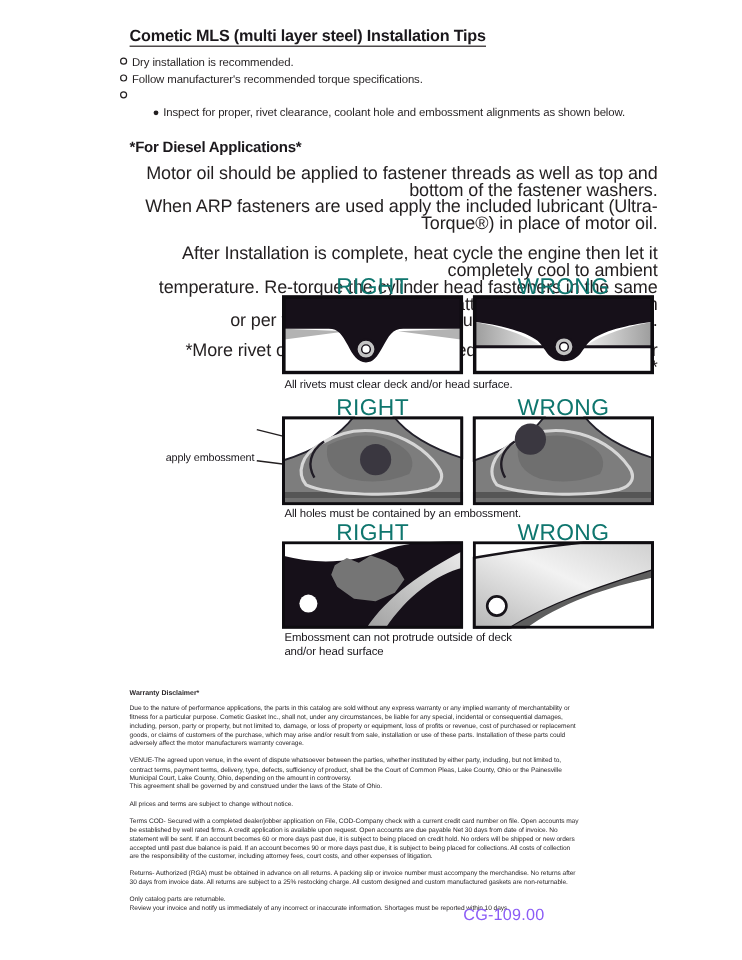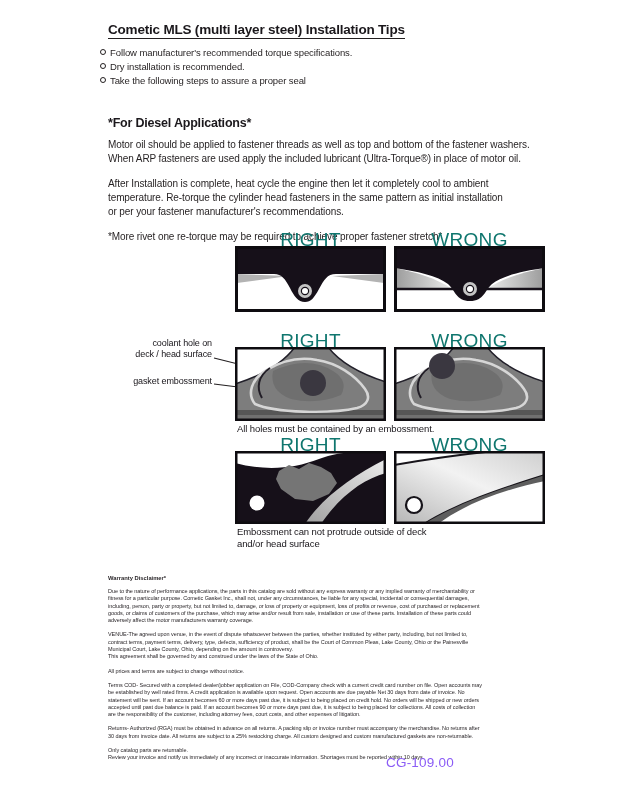--- a/index.html
+++ b/index.html
@@ -15,21 +15,21 @@
   }
   
   .tips{left:100px;top:46px;width:440px;font-size:9.5px;line-height:14px;letter-spacing:-0.1px;}
   .tip-row{white-space:nowrap;}
   .tip-row.sub{padding-left:28px;}
   .o-bullet{display:inline-block;width:4px;height:4px;border:1px solid #231f20;border-radius:50%;margin-right:4px;vertical-align:1.5px;}
   .s-bullet{display:inline-block;width:4px;height:4px;background:#231f20;border-radius:50%;margin-right:4px;vertical-align:1.5px;}
   
   .diesel{left:108px;top:116px;width:440px;}
   .diesel-h{font-size:12.5px;font-weight:bold;letter-spacing:-0.2px;margin:0 0 8px 0;color:#1b181c;}
-  .para{font-size:10px;line-height:14px;letter-spacing:-0.1px;white-space:pre-line;margin:0 0 11px 0;}
+  .para{font-size:15px;line-height:14px;letter-spacing:-0.1px;white-space:pre-line;margin:0 0 11px 0;text-align:right;}
   
   .dlabel{width:151px;text-align:center;font-size:19px;letter-spacing:0.3px;color:#0f766e;}
   .dbox{width:151px;}
   .dbox svg{display:block;}
   .dcaption{font-size:9.5px;line-height:11.5px;letter-spacing:-0.1px;white-space:pre-line;color:#18151a;}
   .ann{width:112px;text-align:right;font-size:9px;line-height:11px;letter-spacing:-0.1px;white-space:pre-line;color:#18151a;}
   
   .fine{left:108px;top:575px;width:412px;color:#2b272a;}
   .fine-h{font-size:5.8px;font-weight:bold;margin:0 0 7px 0;}
   .fine p{font-size:5.5px;line-height:7.3px;letter-spacing:-0.05px;white-space:pre-line;margin:0 0 7px 0;}
@@ -37,23 +37,24 @@
   .catnum{left:386px;top:755px;font-size:13.5px;letter-spacing:0.2px;color:#8b5cf6;}
 </style>
 </head>
 <body>
 
 <div class="page">
 
   <div class="abs title">Cometic MLS (multi layer steel) Installation Tips</div>
 
   <div class="abs tips">
+    <div class="tip-row"><span class="o-bullet"></span><span>Dry installation is recommended.</span></div>
     <div class="tip-row"><span class="o-bullet"></span><span>Follow manufacturer's recommended torque specifications.</span></div>
-    <div class="tip-row"><span class="o-bullet"></span><span>Dry installation is recommended.</span></div>
-    <div class="tip-row"><span class="o-bullet"></span><span>Take the following steps to assure a proper seal</span></div>
+    <div class="tip-row"><span class="o-bullet"></span></div>
+    <div class="tip-row sub"><span class="s-bullet"></span><span>Inspect for proper, rivet clearance, coolant hole and embossment alignments as shown below.</span></div>
   </div>
 
   <div class="abs diesel">
     <div class="diesel-h">*For Diesel Applications*</div>
     <p class="para">Motor oil should be applied to fastener threads as well as top and bottom of the fastener washers.
 When ARP fasteners are used apply the included lubricant (Ultra-Torque®) in place of motor oil.</p>
     <p class="para">After Installation is complete, heat cycle the engine then let it completely cool to ambient
 temperature. Re-torque the cylinder head fasteners in the same pattern as initial installation
 or per your fastener manufacturer's recommendations.</p>
     <p class="para">*More rivet one re-torque may be required to achieve proper fastener stretch*</p>
@@ -88,27 +89,26 @@
       <rect x="0" y="0" width="151" height="66" fill="#ffffff"></rect>
       <path d="M0,22 C22,26 42,32 58,43 L0,43 Z" fill="url(#gL)"></path>
       <path d="M151,22 C129,26 109,32 93,43 L151,43 Z" fill="url(#gR)"></path>
       <path d="M0,0 H151 V22 C128,25 108,30 98,38 C91,44 90,55 76,55 C62,55 61,44 54,38 C44,30 23,25 0,22 Z" fill="#161019"></path>
       <line x1="2" y1="43" x2="149" y2="43" stroke="#161019" stroke-width="2.5"></line>
       <circle cx="76" cy="43" r="8" fill="#c4c4c4" stroke="#161019" stroke-width="2"></circle>
       <circle cx="76" cy="43" r="3.6" fill="#ffffff" stroke="#161019" stroke-width="1.2"></circle>
       <rect x="1.5" y="1.5" width="148" height="63" fill="none" stroke="#0e0c10" stroke-width="3"></rect>
     </svg>
   </div>
+  <div class="abs dcaption" style="left:237px;top:315px;">All rivets must clear deck and/or head surface.</div>
 
   <div class="abs dlabel" style="left:235px;top:330px;">RIGHT</div>
   <div class="abs dlabel" style="left:394px;top:330px;">WRONG</div>
 
-  <div class="abs ann" style="left:100px;top:338px;">coolant hole on
-deck / head surface</div>
-  <div class="abs ann" style="left:100px;top:376px;">gasket embossment</div>
+  <div class="abs ann" style="left:100px;top:376px;">apply embossment</div>
   <svg class="abs" style="left:210px;top:350px;" width="112" height="44" viewBox="0 0 112 44">
     <line x1="4" y1="8" x2="104" y2="33" stroke="#231f20" stroke-width="1.2"></line>
     <line x1="4" y1="34" x2="52" y2="40" stroke="#231f20" stroke-width="1.2"></line>
   </svg>
 
   <div class="abs dbox" style="left:235px;top:347px;">
     <svg width="151" height="74" viewBox="0 0 151 74">
       <rect x="0" y="0" width="151" height="74" fill="#7d7d7d"></rect>
       <rect x="0" y="63" width="151" height="5" fill="#565656"></rect>
       <rect x="0" y="68" width="151" height="6" fill="#707070"></rect>

